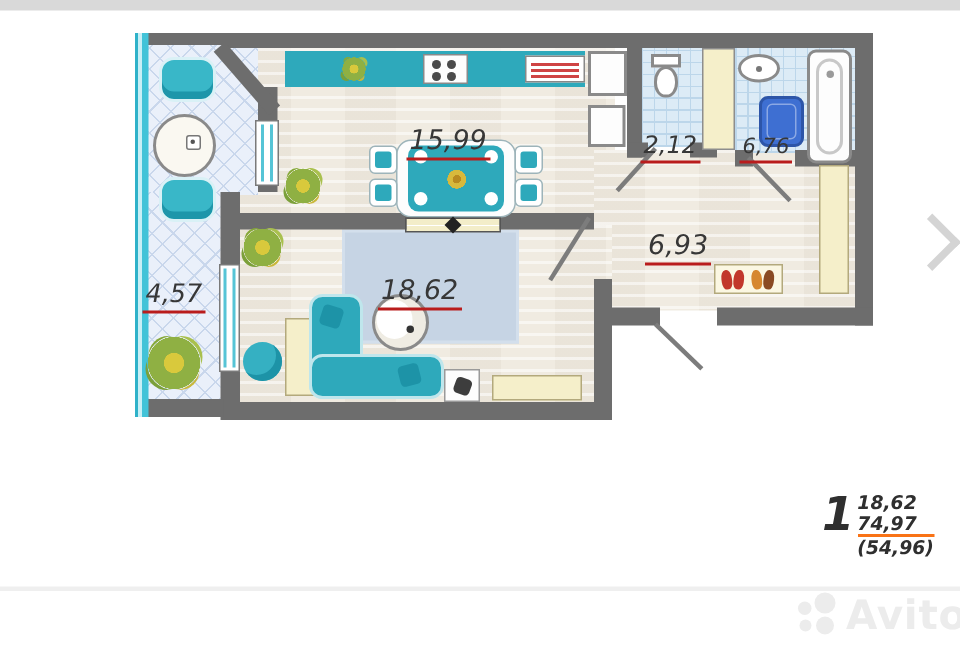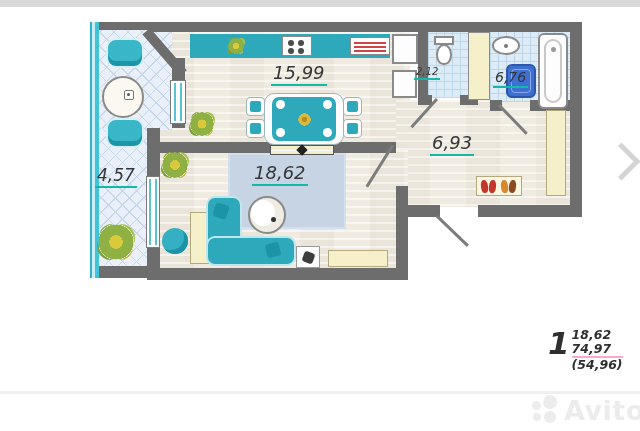--- a/index.html
+++ b/index.html
@@ -49,25 +49,25 @@
   .sink-oval i{position:absolute;left:50%;top:50%;width:4px;height:4px;margin:-2px;background:#777;border-radius:50%;}
   .coffee{position:absolute;background:#efece3;border:2px solid #8a8a8a;border-radius:50%;box-sizing:border-box;}
   .coffee:before{content:"";position:absolute;left:1px;top:2px;width:24px;height:26px;background:#fff;border-radius:50%;}
   .coffee:after{content:"";position:absolute;left:62%;top:55%;width:5px;height:5px;background:#333;border-radius:50%;}
   .shoe{position:absolute;width:7px;height:13px;border-radius:45% 45% 40% 40%;}
   .tvwall{position:absolute;background:linear-gradient(180deg,#f3edc9 0 4px,#ffffff 4px 5px,#f3edc9 5px 100%);border:1px solid #555;box-sizing:border-box;}
   .tvwall i{position:absolute;left:50%;top:50%;width:8px;height:8px;margin:-4px;background:#222;transform:rotate(45deg);}
   .win{position:absolute;background:#fff;border:1px solid #7a7a7a;box-sizing:border-box;}
   .win i{position:absolute;top:2px;bottom:2px;width:2px;background:#56c4d6;}
   .label{position:absolute;font-style:italic;color:#373737;white-space:nowrap;}
-  .label span{border-bottom:2px solid #14b8a6;padding:0 2px 1px 2px;display:inline-block;}
+  .label span{border-bottom:2px solid #b91c1c;padding:0 2px 1px 2px;display:inline-block;margin-top:21px;}
   .summary{position:absolute;display:flex;align-items:flex-start;color:#2f2f2f;}
   .summary .one{font-size:31px;font-weight:bold;font-style:italic;line-height:30px;margin-right:2px;}
   .summary .col{font-size:12.5px;font-style:italic;line-height:14px;font-weight:600;}
-  .summary .col .total{border-top:2px solid #f9a8d4;font-style:italic;}
+  .summary .col .total{border-top:2px solid #f97316;font-style:italic;}
   .avito{position:absolute;display:flex;align-items:center;color:#ececec;}
   .avito .dots{position:relative;width:28px;height:32px;margin-right:5px;}
   .avito .dots i{position:absolute;background:#ececec;border-radius:50%;}
   .avito .word{font-size:27px;font-weight:bold;letter-spacing:0.5px;}
   .chevron{position:absolute;width:22px;height:22px;border-top:5px solid #d4d4d4;border-right:5px solid #d4d4d4;transform:rotate(45deg);cursor:pointer;background:transparent;}
   .beanbag{position:absolute;border-radius:50%;background:#35b0c2;box-shadow:inset -4px -4px 0 #1d93a7;}
   .cup{position:absolute;width:10px;height:10px;background:#fff;border:1px solid #777;border-radius:2px;box-sizing:border-box;}
   .cup i{position:absolute;left:2px;top:2px;width:3px;height:3px;border-radius:50%;background:#555;}
   .sinkunit{position:absolute;background:#fff;border:1px solid #888;box-sizing:border-box;}
   .sinkunit i{position:absolute;left:3px;right:3px;height:2px;background:#cf4444;}
@@ -198,21 +198,21 @@
     <i style="left:2px;"></i>
       <i style="right:2px;"></i>
   </div>
   <div class="diag" style="left:438px;top:100px;width:38px;transform:rotate(132deg);"></div>
   <div class="diag" style="left:500px;top:104px;width:40px;transform:rotate(46deg);"></div>
   <div class="diag" style="left:394px;top:146px;width:49px;transform:rotate(122deg);"></div>
   <div class="diag" style="left:438px;top:215px;width:43px;transform:rotate(44deg);"></div>
 
   <div class="label" style="left:271px;top:62px;font-size:18px;">
     <span>15,99</span></div>
-  <div class="label" style="left:414px;top:66px;font-size:10px;">
+  <div class="label" style="left:427px;top:66px;font-size:16px;">
     <span>2,12</span></div>
   <div class="label" style="left:493px;top:69px;font-size:14px;">
     <span>6,76</span></div>
   <div class="label" style="left:430px;top:132px;font-size:18px;">
     <span>6,93</span></div>
   <div class="label" style="left:252px;top:162px;font-size:18px;">
     <span>18,62</span></div>
   <div class="label" style="left:95px;top:165px;font-size:17px;">
     <span>4,57</span></div>
 

